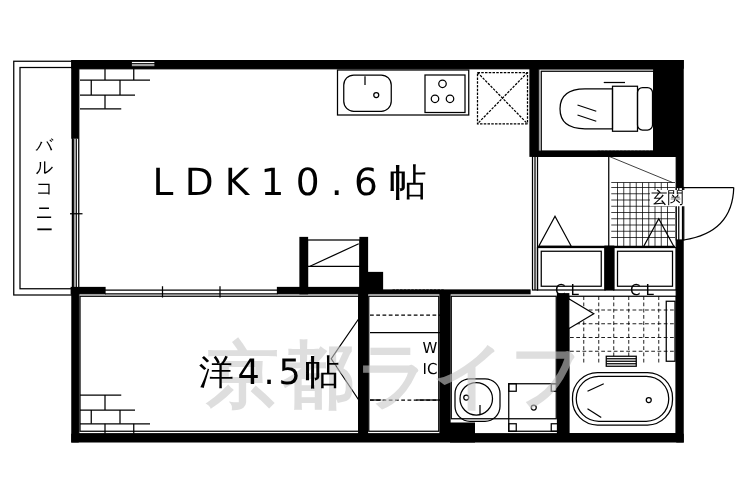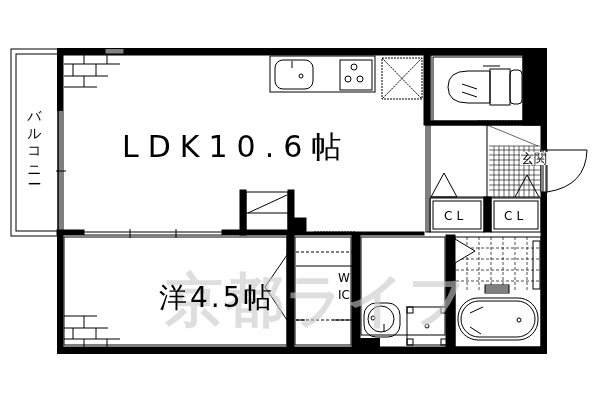--- a/index.html
+++ b/index.html
@@ -3,21 +3,21 @@
 <meta charset="utf-8">
 <style>
   html, body { margin: 0; padding: 0; background: #ffffff; }
   body { width: 600px; height: 400px; overflow: hidden; position: relative; font-family: "DejaVu Sans", sans-serif; }
   #plan { position: absolute; left: 0; top: 0; width: 600px; height: 400px; }
   .lbl { position: absolute; color: #000; white-space: nowrap; line-height: 1; }
   .ldk { left: 122px; top: 132px; font-size: 30px; letter-spacing: 9px; font-family: "DejaVu Sans", sans-serif; }
   .yo { left: 115px; top: 284px; font-size: 28px; letter-spacing: 3px; margin-left: 44px; }
   .balc { left: 22px; top: 100px; width: 20px; font-size: 14px; writing-mode: vertical-rl; letter-spacing: 3px; }
   .wic { left: 337px; top: 270px; width: 14px; font-size: 12px; text-align: center; line-height: 17px; word-break: break-all; white-space: normal; }
-  .cl { font-size: 12px; letter-spacing: 4px; }
+  .cl { font-size: 12px; letter-spacing: 4px; margin-top: 16px; }
   .cl1 { left: 444px; top: 210px; }
   .cl2 { left: 504px; top: 210px; }
   .genkan { left: 520px; top: 152px; font-size: 13px; background: #fff; padding: 0 1px; }
   .wm { position: absolute; left: 165px; top: 262px; font-size: 58px; font-weight: bold; color: rgba(200,200,200,0.6); letter-spacing: 2px; font-family: "DejaVu Sans", sans-serif; }
 </style>
 </head>
 <body>
 
 <svg id="plan" viewBox="0 0 600 400" xmlns="http://www.w3.org/2000/svg">
   <g fill="none" stroke="#000" stroke-width="1">

